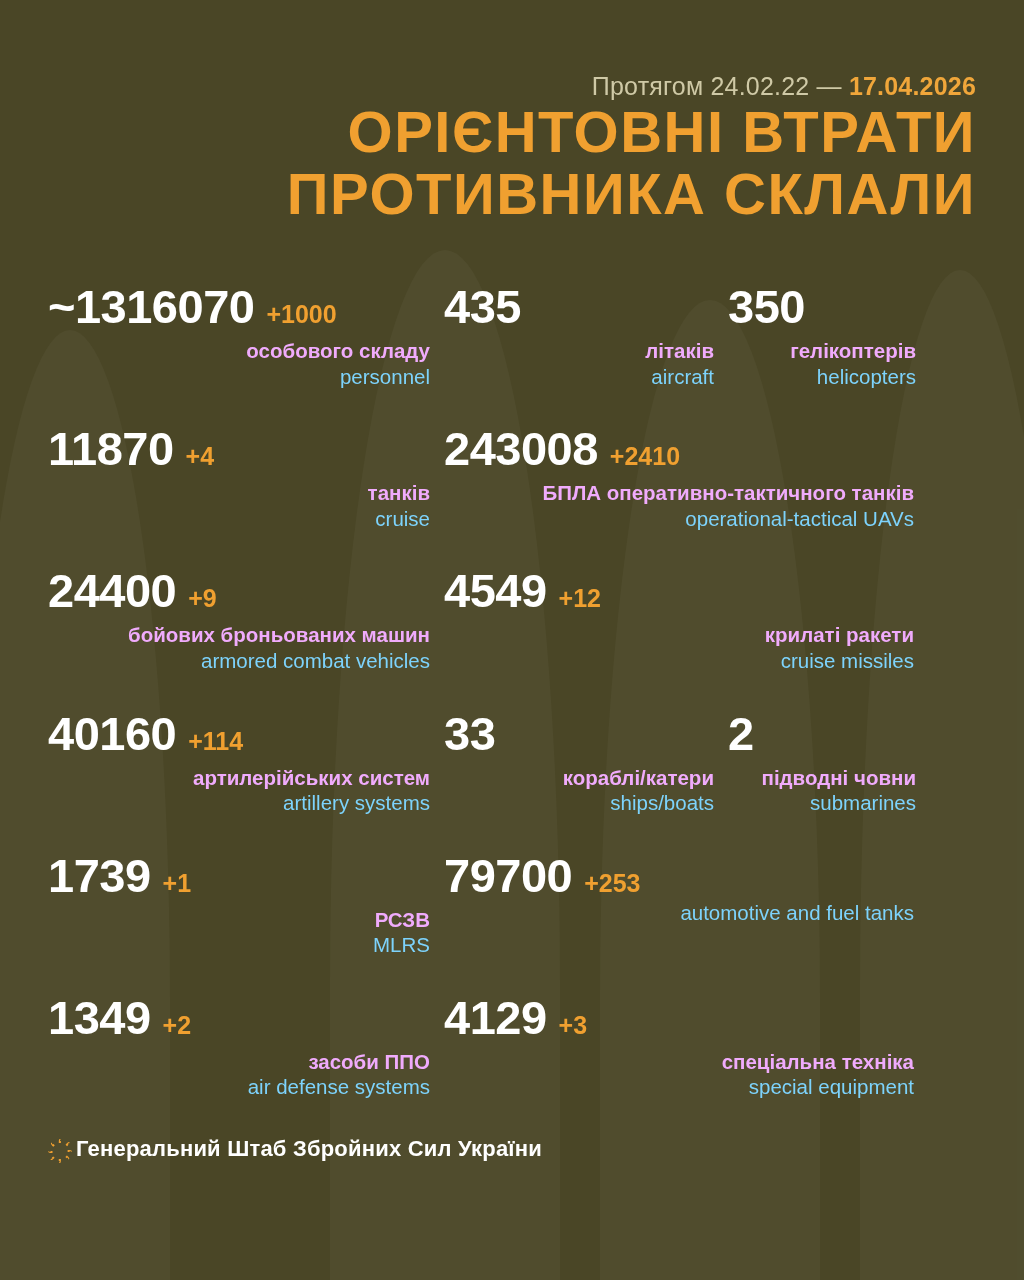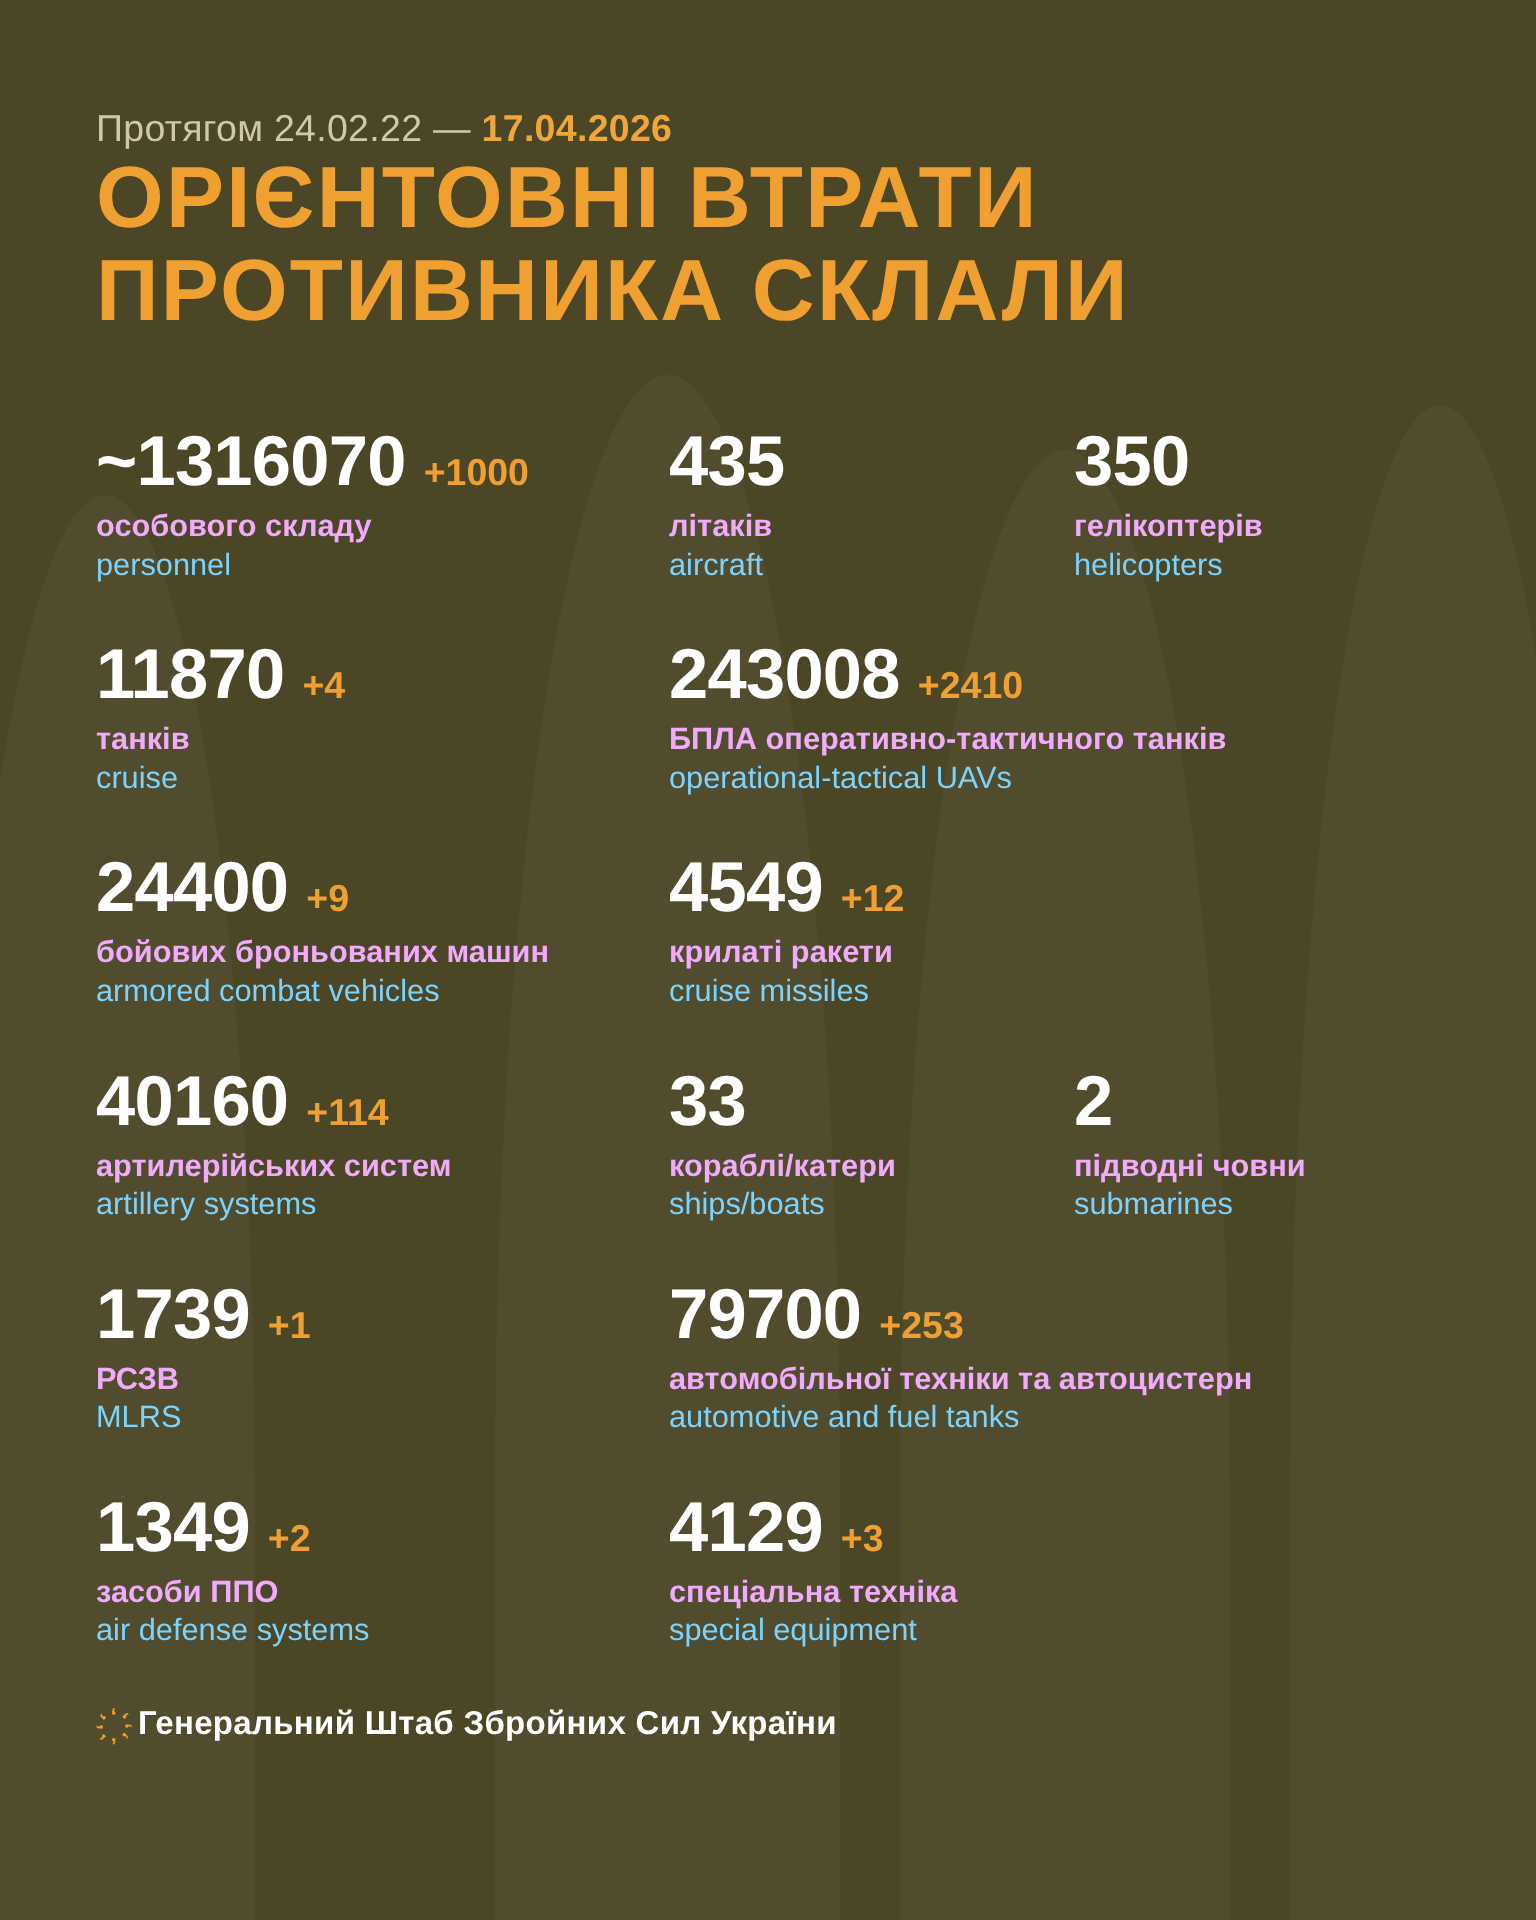--- a/index.html
+++ b/index.html
@@ -26,21 +26,22 @@
     border-radius: 50% 50% 6px 6px / 70% 70% 6px 6px;
   }
   .s1 { left: -30px;  top: 330px;  width: 200px; height: 960px; }
   .s2 { left: 330px;  top: 250px;  width: 230px; height: 1050px; }
   .s3 { left: 600px;  top: 300px;  width: 220px; height: 1000px; }
   .s4 { left: 860px;  top: 270px;  width: 200px; height: 1030px; }
 
   .page {
     position: relative;
     z-index: 2;
-    padding: 0 64px;
+    padding: 0 48px;
+    text-align: right;
   }
 
   .date-line {
     padding-top: 72px;
     font-size: 25px;
     letter-spacing: 0.2px;
     color: #e8a33d;
   }
   .date-line .prefix {
     color: #cfc9a6;
@@ -64,20 +65,21 @@
   }
 
   .grid {
     margin-top: 58px;
     position: relative;
   }
   .row {
     display: flex;
     align-items: flex-start;
     margin-bottom: 36px;
+    gap: 14px;
   }
   .cell {
     min-width: 0;
   }
   .col-a { width: 382px; }
   .col-b { width: 270px; }
   .col-c { width: 188px; }
   .col-wide { width: 470px; }
 
   .value-line {
@@ -257,21 +259,20 @@
           <span class="delta">+1</span>
         </div>
         <div class="label-ua">РСЗВ</div>
         <div class="label-en">MLRS</div>
       </div>
       <div class="cell col-wide">
         <div class="value-line">
           <span class="value">79700</span>
           <span class="delta">+253</span>
         </div>
-        <div class="label-ua">автомобільної техніки та автоцистерн</div>
         <div class="label-en">automotive and fuel tanks</div>
       </div>
     </div>
 
     <div class="row">
       <div class="cell col-a">
         <div class="value-line">
           <span class="value">1349</span>
           <span class="delta">+2</span>
         </div>

